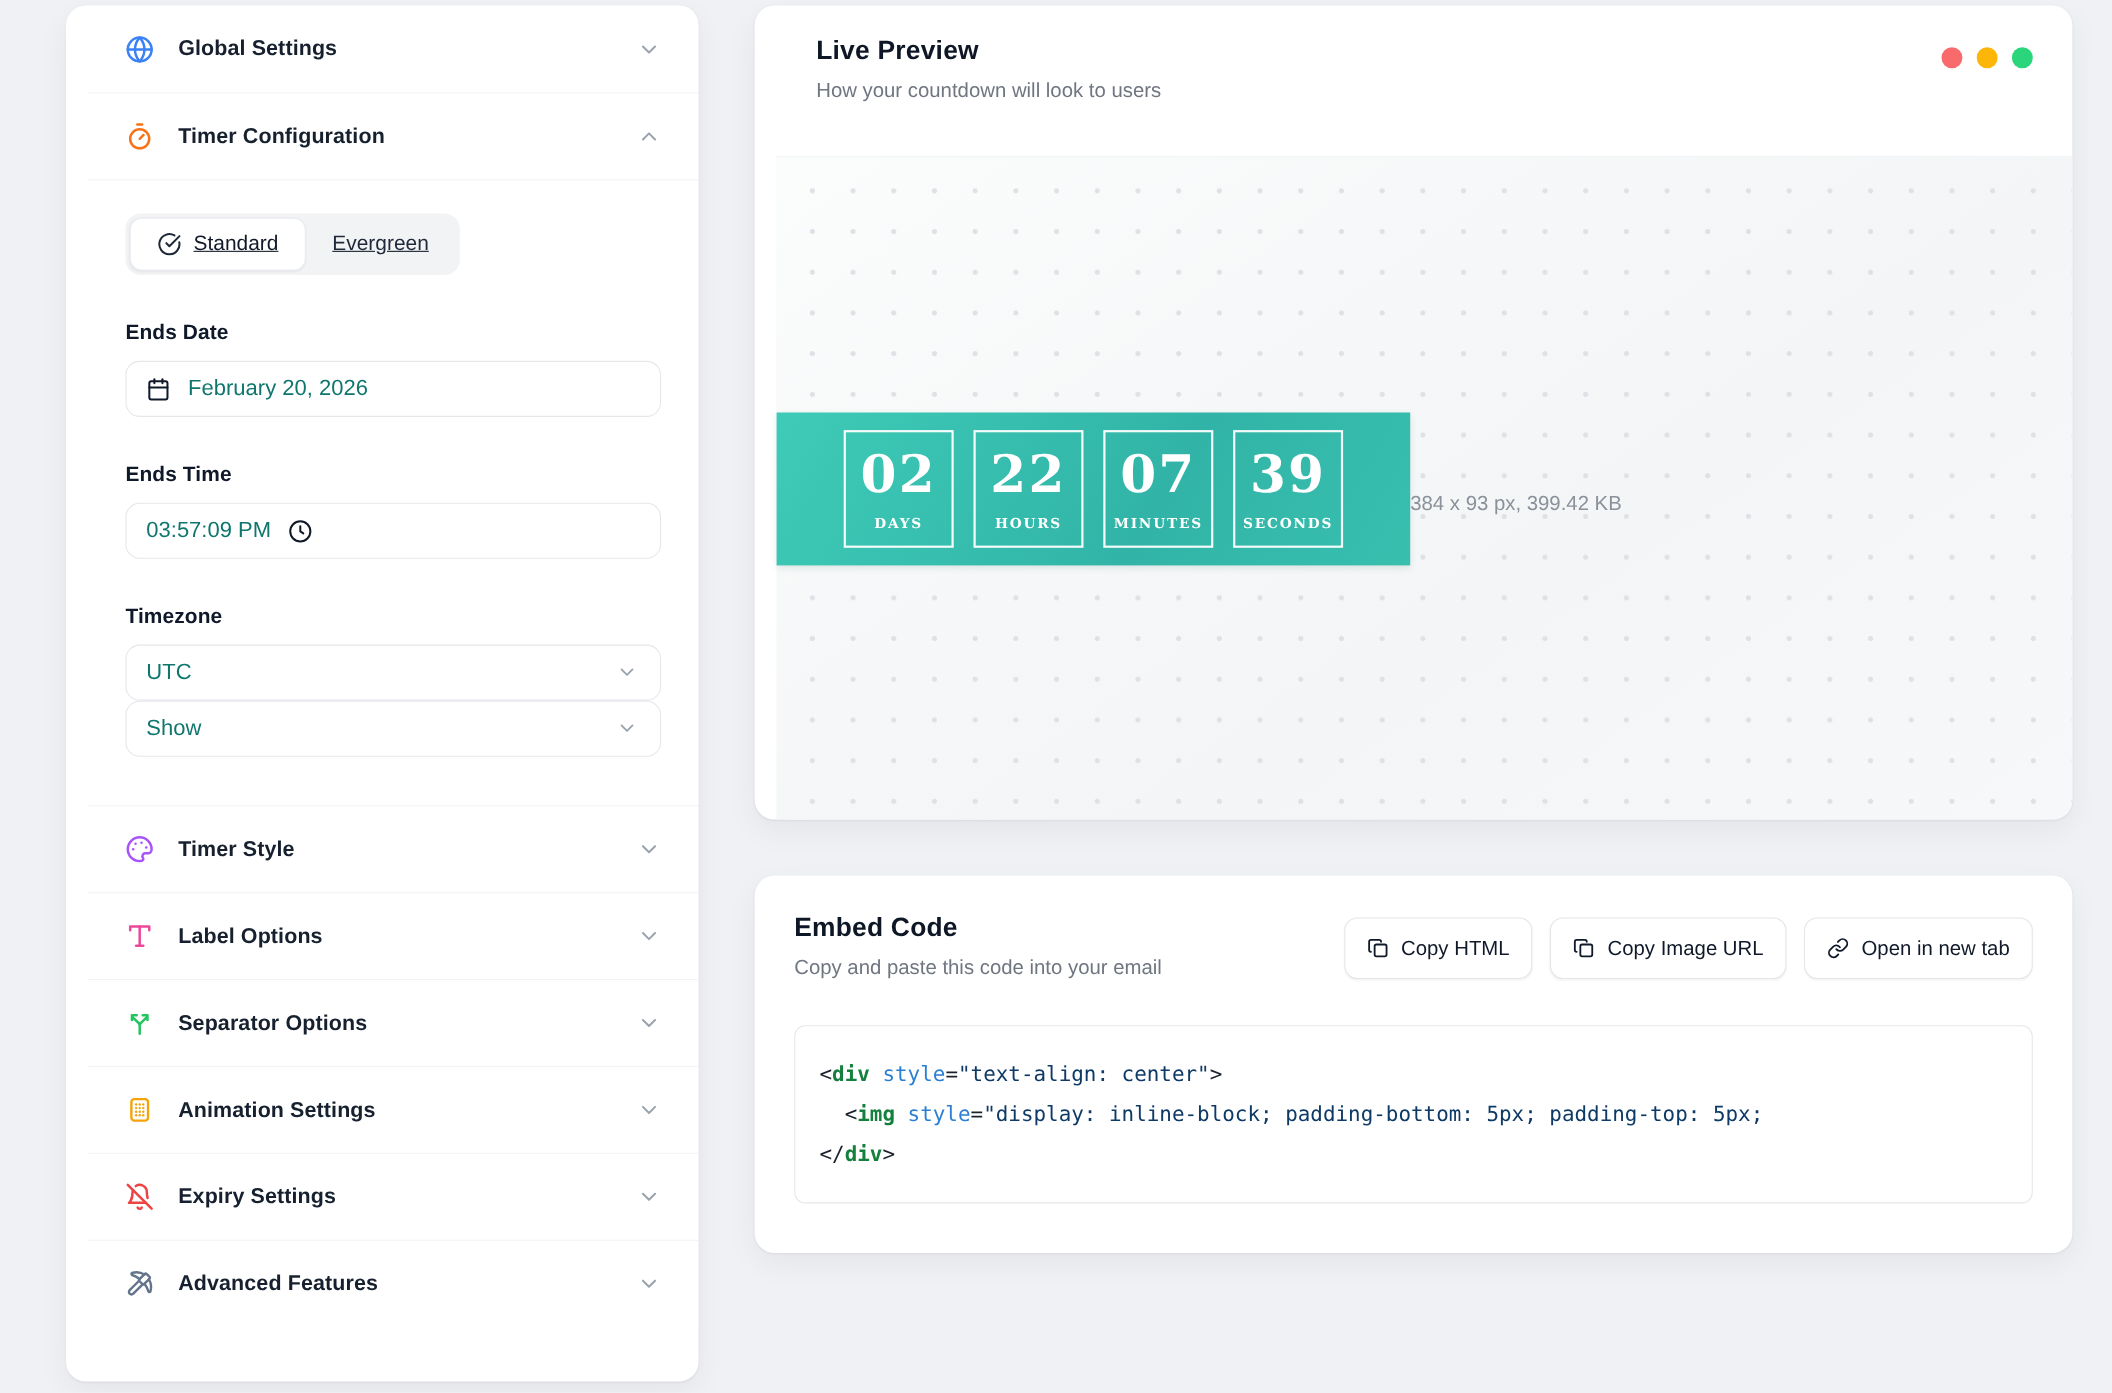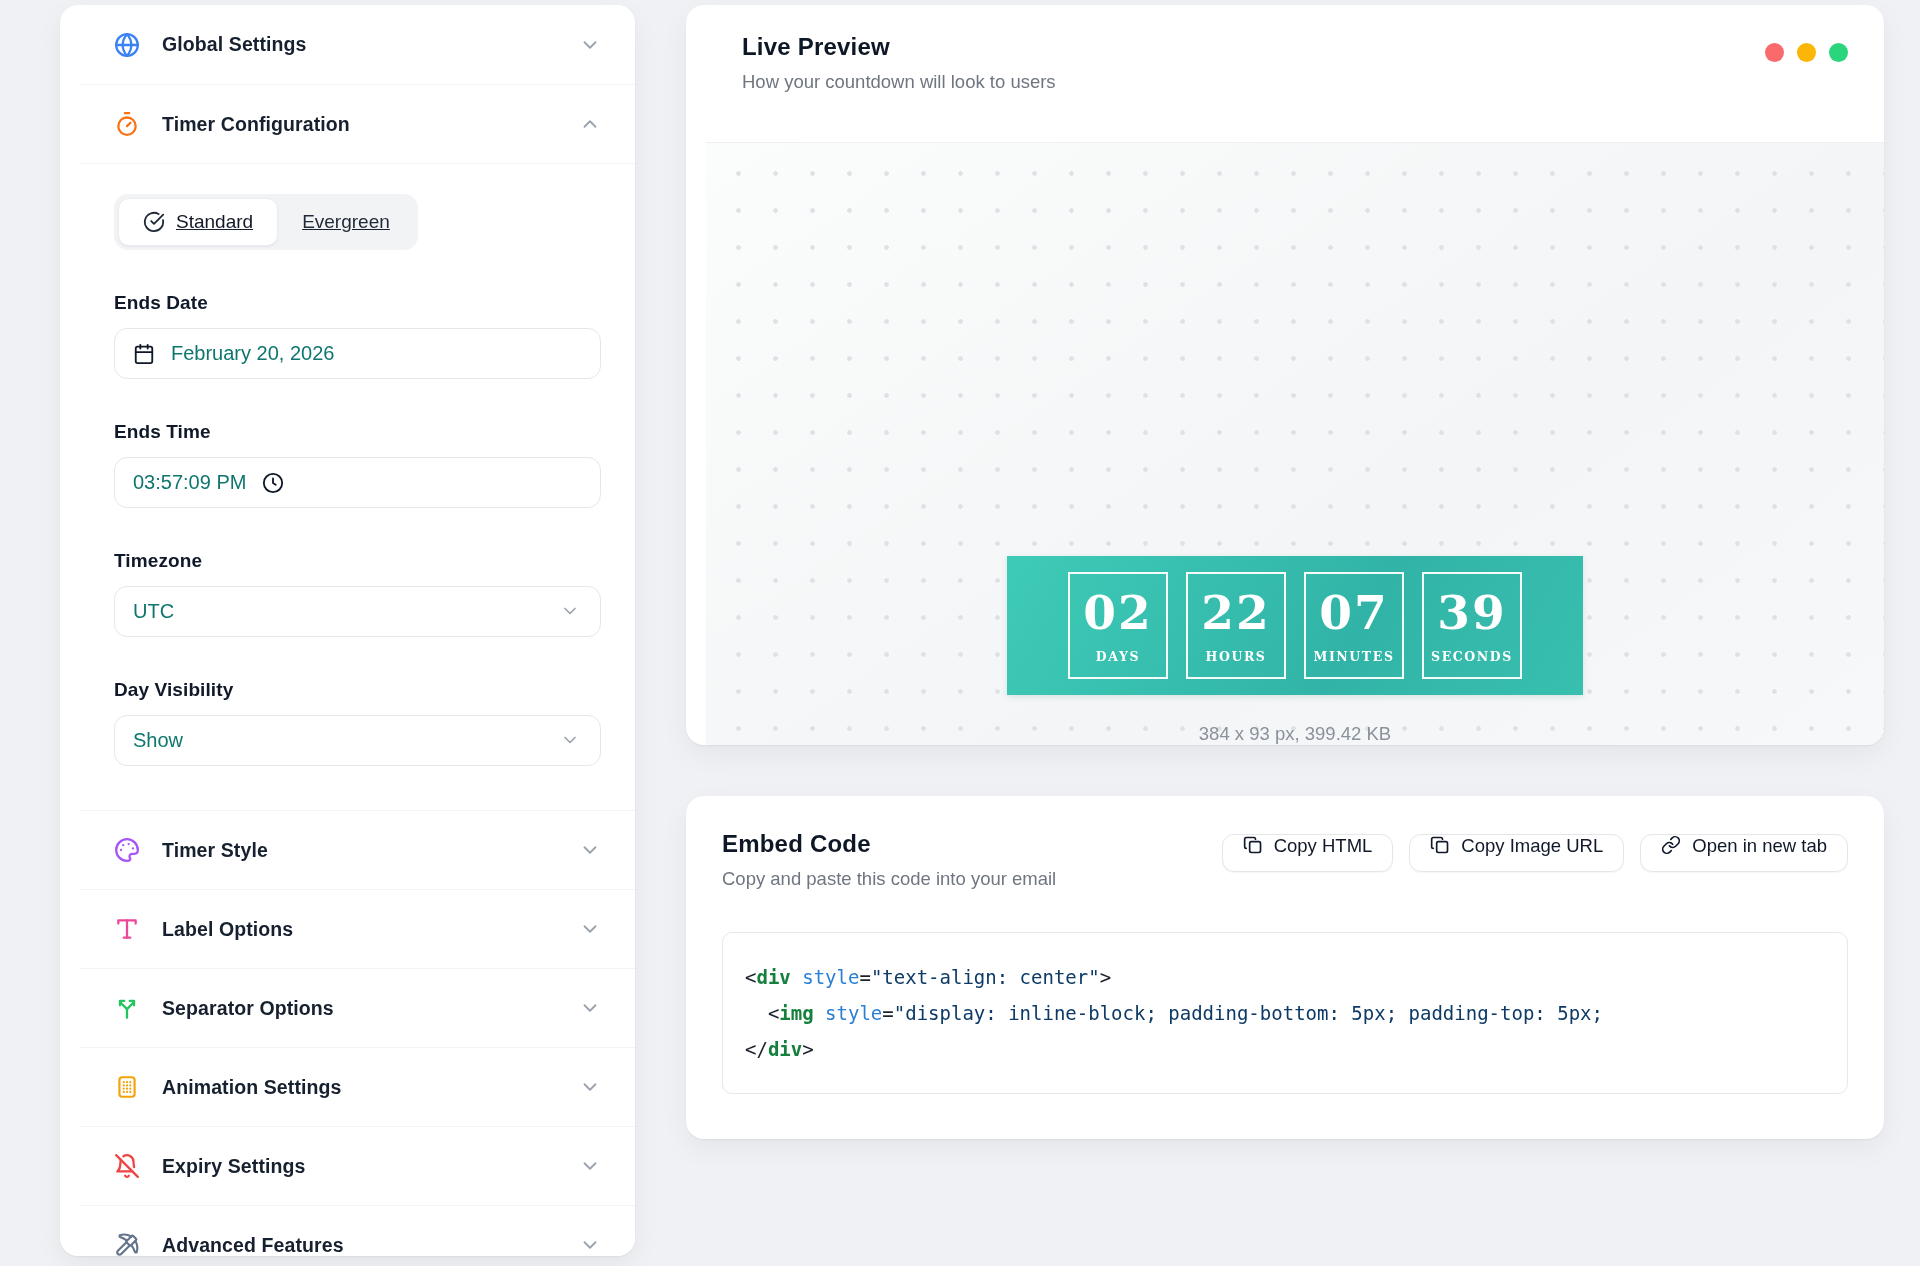--- a/index.html
+++ b/index.html
@@ -65,21 +65,21 @@
   }
   .card-title { font-size: 24px; font-weight: 700; color: #0e1726; letter-spacing: .2px; }
   .card-sub { font-size: 18.5px; color: #6f7680; margin-top: 10px; }
   .traffic { display: flex; gap: 13px; margin-top: 10px; }
   .dot { width: 19px; height: 19px; border-radius: 50%; }
   .dot-red { background: #f96a6d; }
   .dot-yellow { background: #fcb608; }
   .dot-green { background: #2bd57c; }
 
   .preview-stage {
-    height: 602px; display: flex; flex-direction: column; align-items: center; justify-content: flex-end;
+    height: 602px; display: flex; flex-direction: row; align-items: center; justify-content: flex-start;
     background-color: #f7f8f9;
     background-image:
       radial-gradient(#dee1e5 2px, rgba(222,225,229,0) 2.6px),
       linear-gradient(145deg, #fbfcfc 0%, #f3f5f6 60%, #f7f8f9 100%);
     background-size: 37px 37px, 100% 100%;
     background-position: 14px 12px, 0 0;
   }
   .timer-banner {
     width: 576px; height: 139px;
     background: linear-gradient(120deg, #3ecbb7 0%, #31b4a7 60%, #38bfae 100%);
@@ -98,21 +98,21 @@
   .t-lab {
     font-family: "DejaVu Serif", serif; font-weight: 700; font-size: 12.5px;
     letter-spacing: 1.6px; margin-top: 13px;
   }
   .preview-meta { margin-top: 28px; font-size: 18.5px; color: #8a919b; }
 
   .embed-card { left: 686px; top: 796px; width: 1198px; height: 343px; padding: 34px 36px; }
   .embed-head { display: flex; justify-content: space-between; align-items: flex-start; }
   .embed-actions { display: flex; gap: 16px; margin-top: 4px; }
   .btn {
-    display: flex; align-items: flex-start; gap: 11px; height: 38px; padding: 0 20px;
+    display: flex; align-items: center; gap: 11px; height: 56px; padding: 0 20px;
     border: 1px solid #e4e6ea; border-radius: 12px; background: #fff;
     font-size: 18.5px; font-weight: 500; color: #10192a; cursor: pointer;
     box-shadow: 0 1px 1.5px rgba(15,23,42,.04);
   }
   .btn svg { width: 20px; height: 20px; color: #10192a; }
 
   .code-block {
     margin-top: 42px; border: 1px solid #e6e8eb; border-radius: 10px;
     padding: 26px 22px; background: #fff; overflow: hidden;
   }
@@ -202,21 +202,20 @@
     <div class="field-label">Timezone</div>
     <div class="select">
       <span>UTC</span>
       <span class="chev">
         <svg viewBox="0 0 24 24" fill="none" stroke="currentColor" stroke-width="2" stroke-linecap="round" stroke-linejoin="round">
             <polyline points="6 9 12 15 18 9"></polyline>
           </svg>
       </span>
     </div>
 
-    <div class="field-label">Day Visibility</div>
     <div class="select">
       <span>Show</span>
       <span class="chev">
         <svg viewBox="0 0 24 24" fill="none" stroke="currentColor" stroke-width="2" stroke-linecap="round" stroke-linejoin="round">
             <polyline points="6 9 12 15 18 9"></polyline>
           </svg>
       </span>
     </div>
   </div>
 

